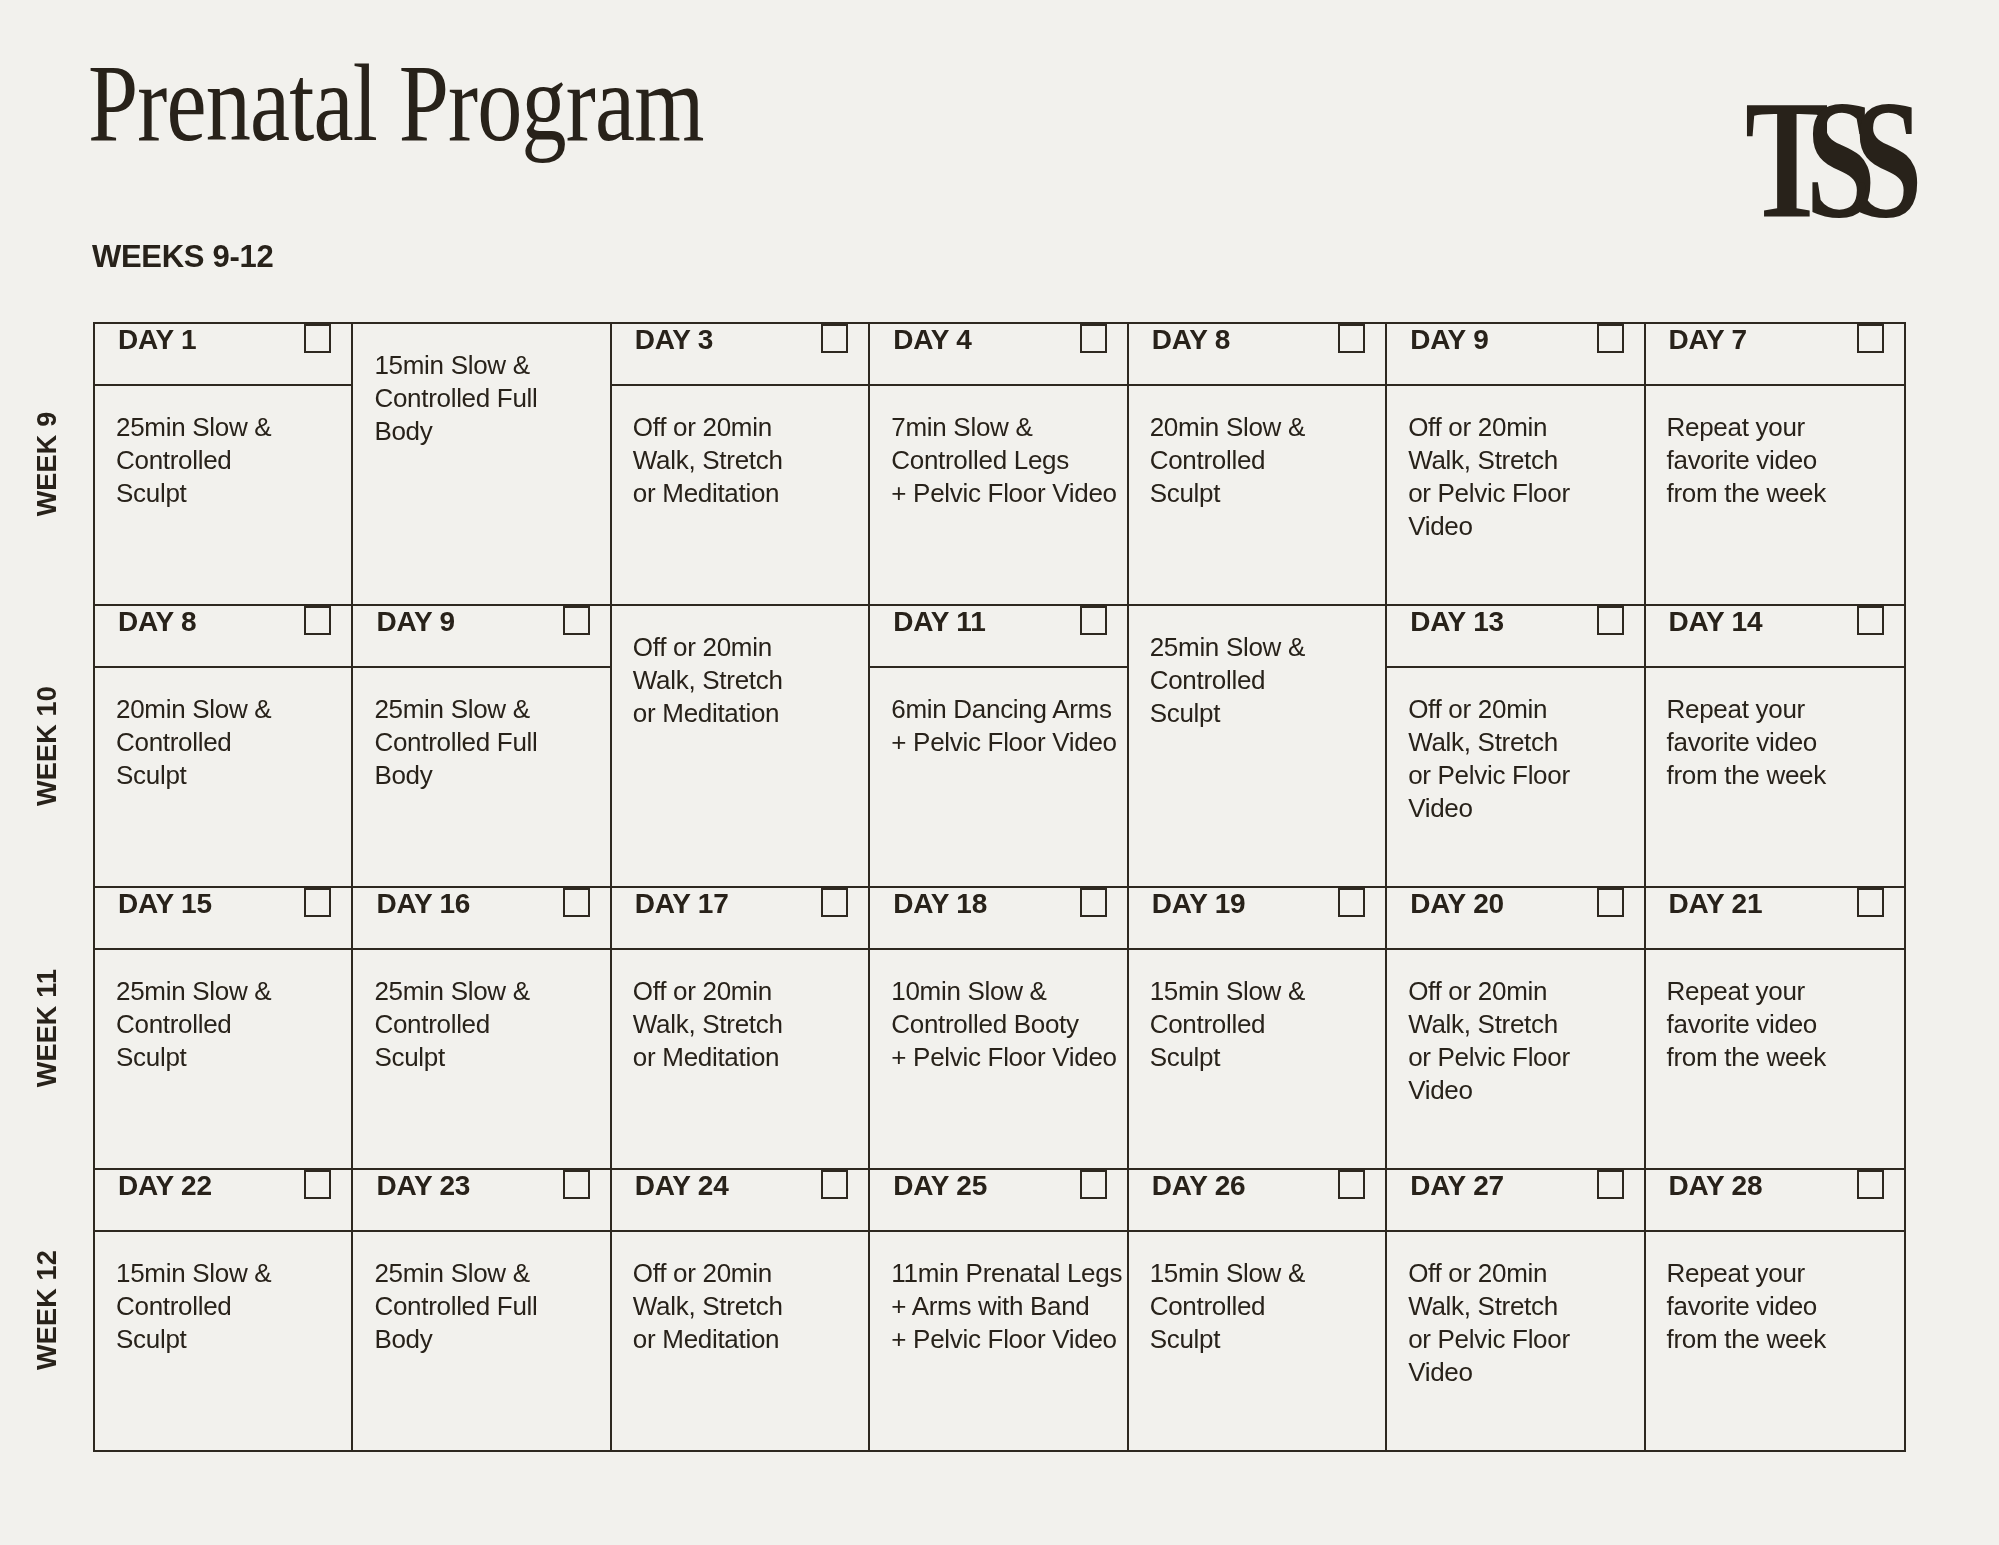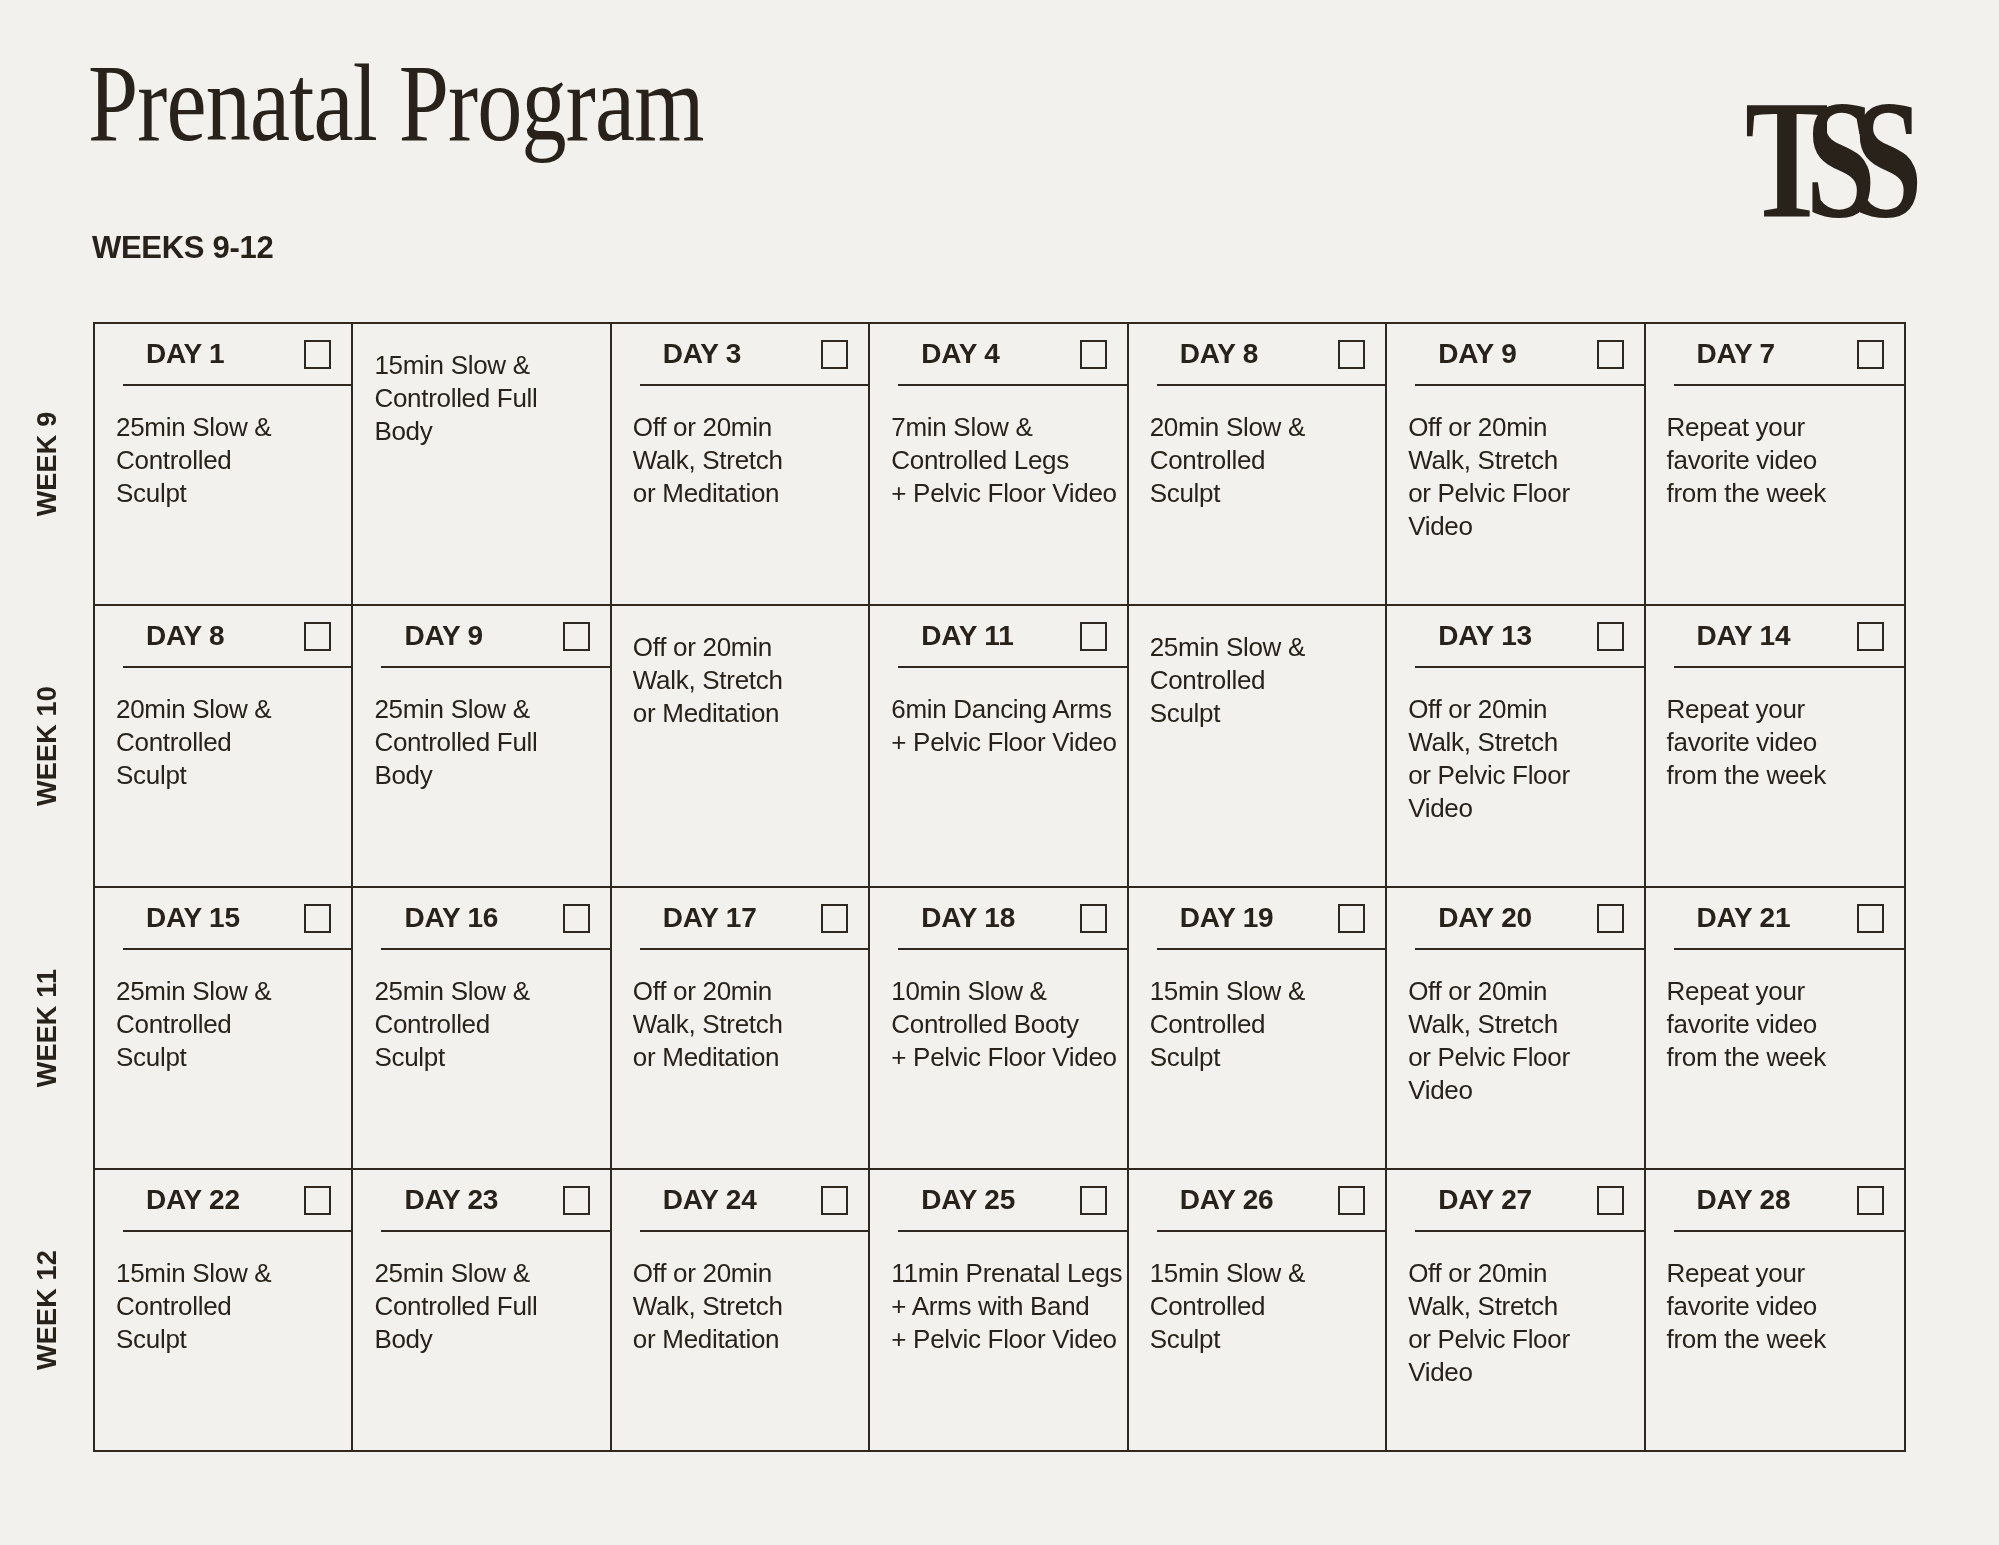--- a/index.html
+++ b/index.html
@@ -25,21 +25,21 @@
     font-weight:normal;
     font-size:110px;
     line-height:1.15;
     letter-spacing:-1px;
     transform:scaleX(.82);
     transform-origin:left top;
     white-space:nowrap;
   }
   .page-subtitle{
     position:absolute;
-    left:92px; top:229px;
+    left:92px; top:238px;
     font-size:31px;
     font-weight:bold;
     letter-spacing:-0.3px;
     line-height:1.2;
   }
   .brand-logo{
     position:absolute;
     top:62px; right:100px;
     font-family:"Liberation Serif","DejaVu Serif",serif;
     font-weight:bold;
@@ -71,24 +71,22 @@
   }
   .days-grid{
     display:grid;
     grid-template-columns:repeat(7,1fr);
   }
   .day-cell:not(:last-child){ border-right:2px solid var(--line); }
   .cell-head{
     height:62px;
     border-bottom:2px solid var(--line);
     display:flex;
-    align-items:center;
     justify-content:space-between;
     padding:0 20px 0 23px;
-    margin-left:28px;
   }
   .day-label{
     font-size:28px;
     font-weight:bold;
     letter-spacing:-0.2px;
     white-space:nowrap;
   }
   .checkbox{
     flex:0 0 auto;
     width:27px; height:29px;

